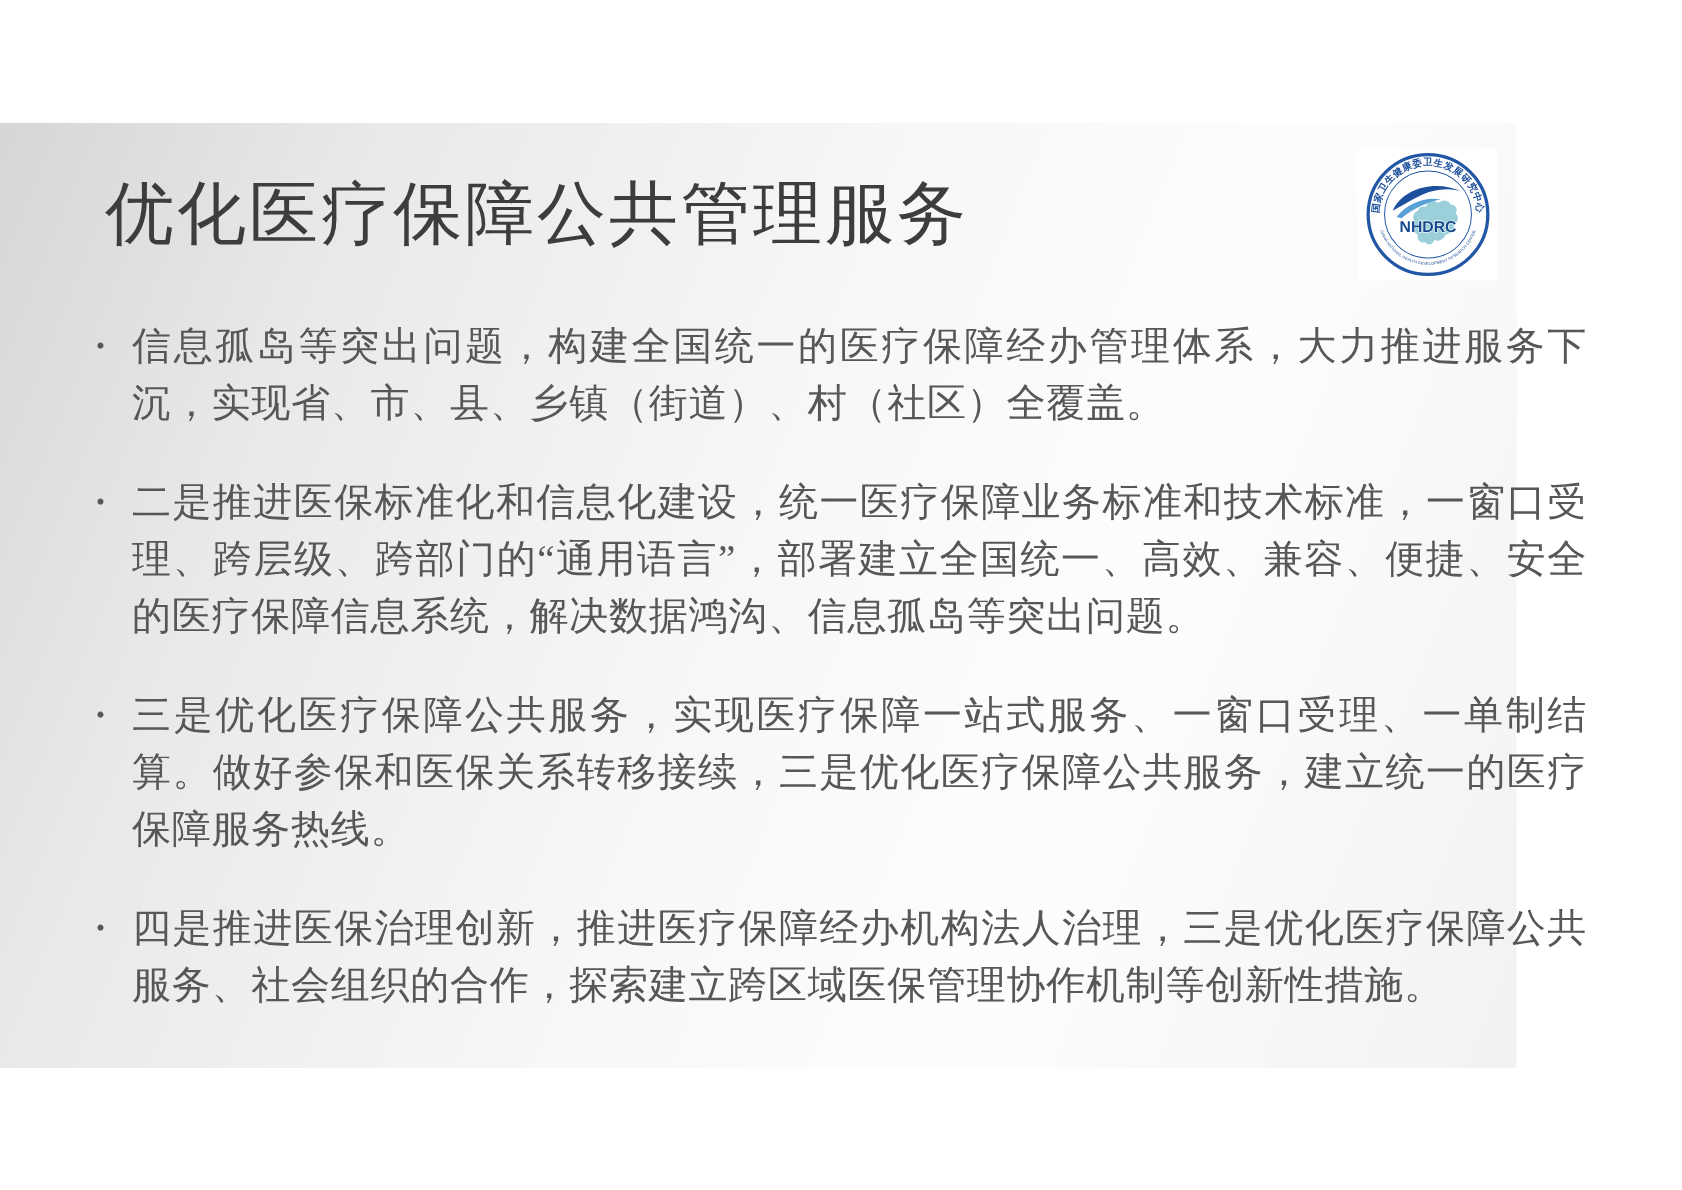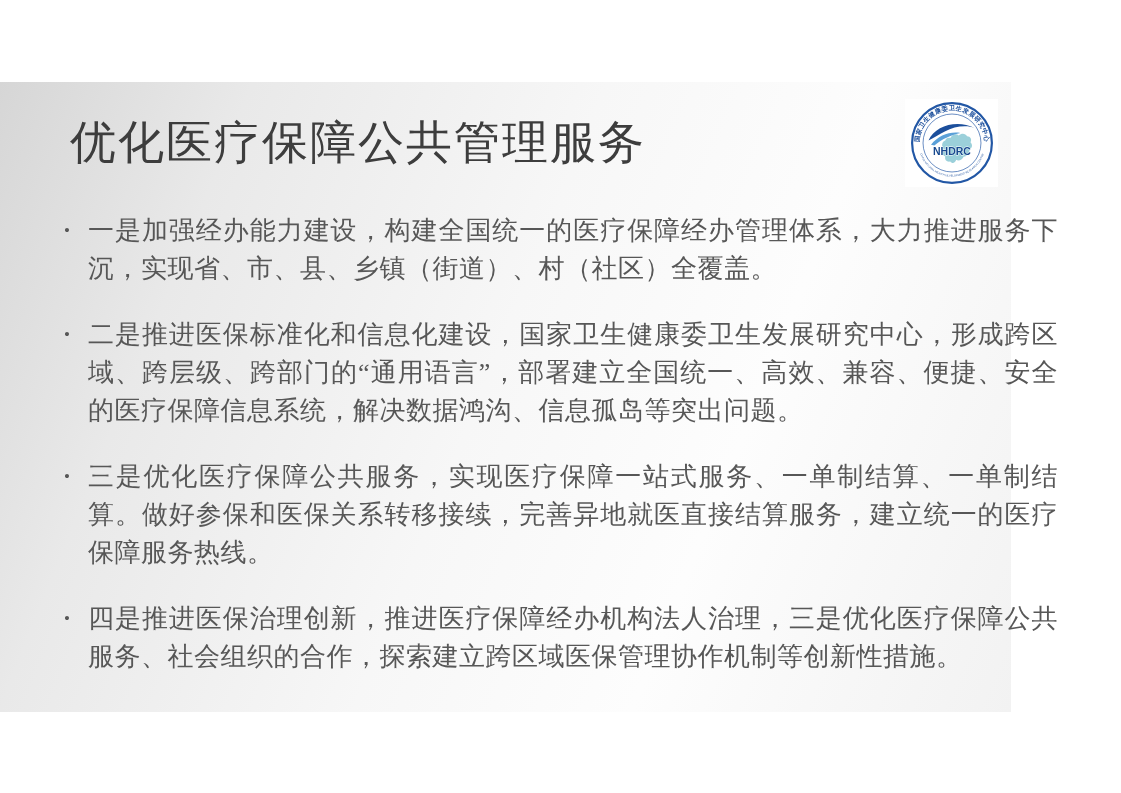--- a/index.html
+++ b/index.html
@@ -103,29 +103,29 @@
         <textPath href="#arcBottom" startOffset="50%" text-anchor="middle">CHINA NATIONAL HEALTH DEVELOPMENT RESEARCH CENTER</textPath>
       </text>
 
       <text x="50" y="64" text-anchor="middle" font-size="12.5" font-weight="bold" fill="#17498f" stroke="#ffffff" stroke-width="0.9" paint-order="stroke" font-family="Liberation Sans, DejaVu Sans, sans-serif">NHDRC</text>
     </svg>
   </div>
 
   <ul class="bullet-list">
     <li class="bullet-item">
       <span class="bullet-marker">•</span>
-      <span class="bullet-text">一是加强经办能力建设，构建全国统一的医疗保障经办管理体系，大力推进服务下沉，实现省、市、县、乡镇（街道）、村（社区）全覆盖。</span>
+      <span class="bullet-text">信息孤岛等突出问题，构建全国统一的医疗保障经办管理体系，大力推进服务下沉，实现省、市、县、乡镇（街道）、村（社区）全覆盖。</span>
     </li>
     <li class="bullet-item">
       <span class="bullet-marker">•</span>
-      <span class="bullet-text">二是推进医保标准化和信息化建设，国家卫生健康委卫生发展研究中心，形成跨区域、跨层级、跨部门的“通用语言”，部署建立全国统一、高效、兼容、便捷、安全的医疗保障信息系统，解决数据鸿沟、信息孤岛等突出问题。</span>
+      <span class="bullet-text">二是推进医保标准化和信息化建设，统一医疗保障业务标准和技术标准，一窗口受理、跨层级、跨部门的“通用语言”，部署建立全国统一、高效、兼容、便捷、安全的医疗保障信息系统，解决数据鸿沟、信息孤岛等突出问题。</span>
     </li>
     <li class="bullet-item">
       <span class="bullet-marker">•</span>
-      <span class="bullet-text">三是优化医疗保障公共服务，实现医疗保障一站式服务、一单制结算、一单制结算。做好参保和医保关系转移接续，完善异地就医直接结算服务，建立统一的医疗保障服务热线。</span>
+      <span class="bullet-text">三是优化医疗保障公共服务，实现医疗保障一站式服务、一窗口受理、一单制结算。做好参保和医保关系转移接续，三是优化医疗保障公共服务，建立统一的医疗保障服务热线。</span>
     </li>
     <li class="bullet-item">
       <span class="bullet-marker">•</span>
       <span class="bullet-text">四是推进医保治理创新，推进医疗保障经办机构法人治理，三是优化医疗保障公共服务、社会组织的合作，探索建立跨区域医保管理协作机制等创新性措施。</span>
     </li>
   </ul>
 
 </div>
 
 <div class="bottom-band"></div>

